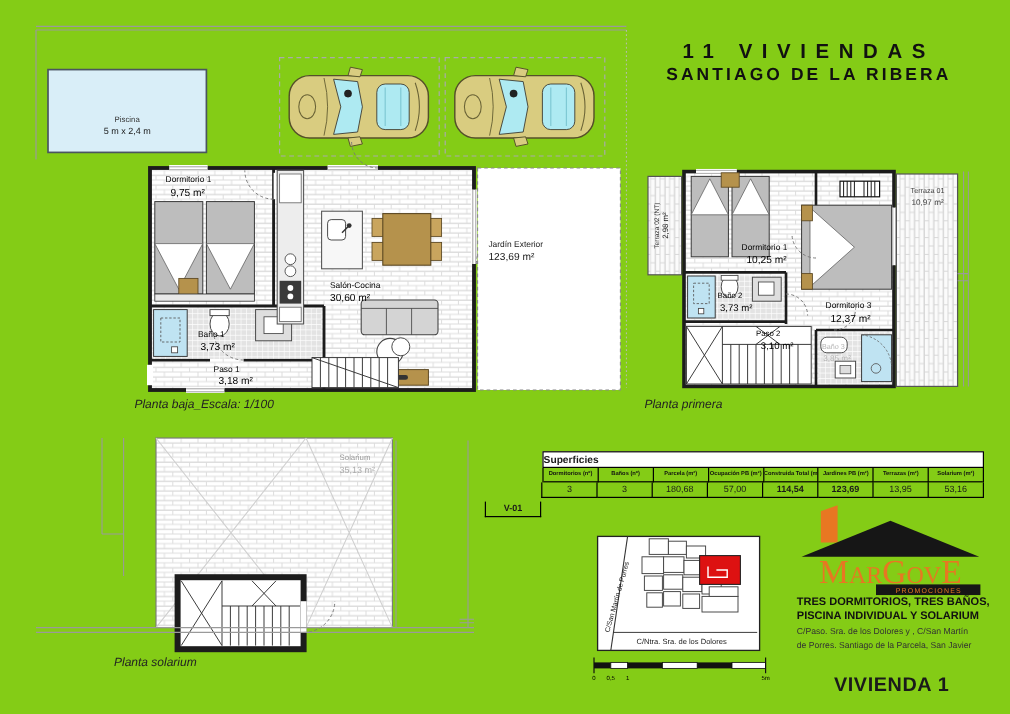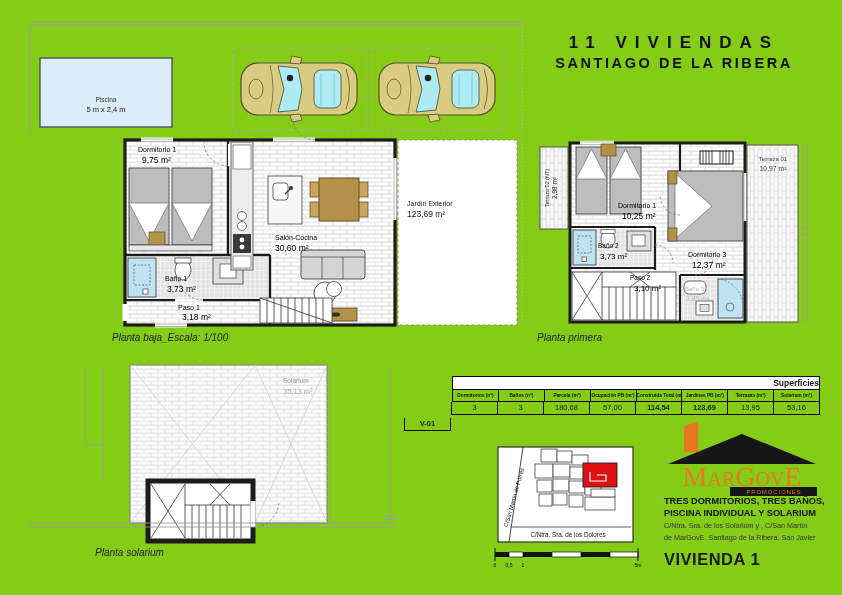--- a/index.html
+++ b/index.html
@@ -9,38 +9,38 @@
   svg{display:block;font-family:"Liberation Sans",sans-serif;}
   
   #title-block{left:535px;top:33px;width:278px;text-align:center;font-weight:bold;color:#111;}
   #title-line1{font-size:17px;letter-spacing:8px;white-space:nowrap;}
   #title-line2{font-size:14.5px;letter-spacing:2.6px;white-space:nowrap;margin-top:2px;}
   
   .caption{font-size:10px;color:#222;font-style:italic;}
   
   #surfaces{left:404px;top:376px;width:416px;font-family:"Liberation Sans",sans-serif;}
   #surfaces .titlerow{margin-left:48px;border:1px solid #000;font-weight:bold;font-size:8.5px;
-        text-align:right;height:12px;line-height:12px;background:#fff;}
+        text-align:left;height:12px;line-height:12px;background:#fff;}
   #surfaces .headrow{margin-left:48px;display:flex;border-left:1px solid #000;border-right:1px solid #000;}
   #surfaces .headrow .hc{width:46px;height:11px;border-right:1px solid #000;border-bottom:1px solid #000;
         font-size:4.8px;font-weight:bold;text-align:center;line-height:11px;white-space:nowrap;
         overflow:hidden;color:#111;}
   #surfaces .headrow .hc:last-child{border-right:none;}
   #surfaces .valrow{display:flex;}
   #surfaces .valrow .lbl{width:46px;height:12px;border:1px solid #000;border-top:none;font-size:7.5px;
         font-weight:bold;text-align:center;line-height:12px;margin-top:16px;}
   #surfaces .valrow .vc{width:46px;height:12px;border-right:1px solid #000;border-bottom:1px solid #000;
         font-size:7.5px;text-align:center;line-height:12px;}
   #surfaces .valrow .vc.first{border-left:1px solid #000;}
   #surfaces .valrow .vc.bold{font-weight:bold;}
   
   #brand{left:664px;top:420px;width:158px;}
   #brand .features{font-size:9.2px;font-weight:bold;color:#111;line-height:11.5px;white-space:nowrap;}
   #brand .address{font-size:7.2px;color:#333;line-height:9.5px;white-space:nowrap;margin-top:2px;}
-  #brand .unit{font-size:16.5px;font-weight:bold;margin-top:8px;letter-spacing:0.5px;}
+  #brand .unit{font-size:16.5px;font-weight:bold;text-align:center;margin-top:20px;letter-spacing:0.5px;}
 </style>
 </head>
 <body>
 
 <div id="page">
 
   <svg width="0" height="0" style="position:absolute" aria-hidden="true">
     <defs>
       <pattern id="brickH" width="14" height="8" patternUnits="userSpaceOnUse">
         <rect width="14" height="8" fill="#ffffff"></rect>
@@ -398,18 +398,18 @@
   <div id="brand" class="abs">
     <svg width="158" height="76" viewBox="0 0 158 76">
       <path d="M20,6 L34,1 L34,32 L20,32 Z" fill="#e87722"></path>
       <polygon points="4,44 78,14 152,44" fill="#161616"></polygon>
       <text x="78" y="66" text-anchor="middle" font-family="Liberation Serif, serif" style="font-variant:small-caps" font-size="28" fill="#e87722">MarGovE</text>
       <rect x="66" y="67" width="87" height="9" fill="#161616"></rect>
       <text x="110" y="74" text-anchor="middle" font-size="5.8" letter-spacing="1" fill="#e87722">PROMOCIONES</text>
     </svg>
     <div class="features">TRES DORMITORIOS, TRES BAÑOS,</div>
     <div class="features">PISCINA INDIVIDUAL Y SOLARIUM</div>
-    <div class="address">C/Ntra. Sra. de los Solarium y , C/San Martín</div>
-    <div class="address">de MarGovE. Santiago de la Ribera, San Javier</div>
+    <div class="address">C/Paso. Sra. de los Dolores y , C/San Martín</div>
+    <div class="address">de Porres. Santiago de la Parcela, San Javier</div>
     <div class="unit">VIVIENDA 1</div>
   </div>
 
 </div>
 
 </body></html>

